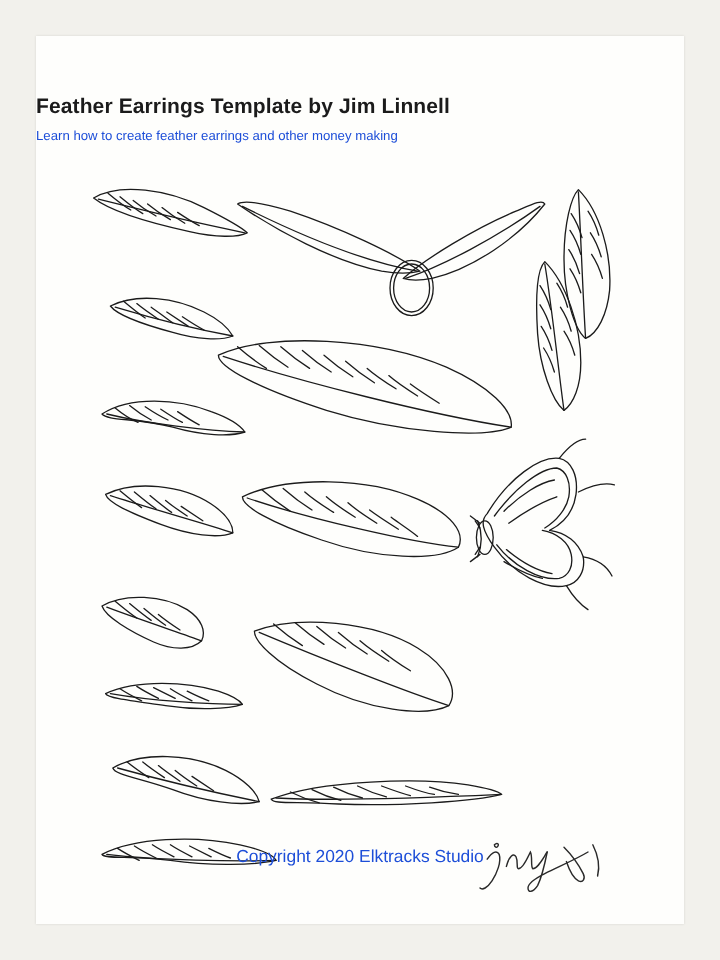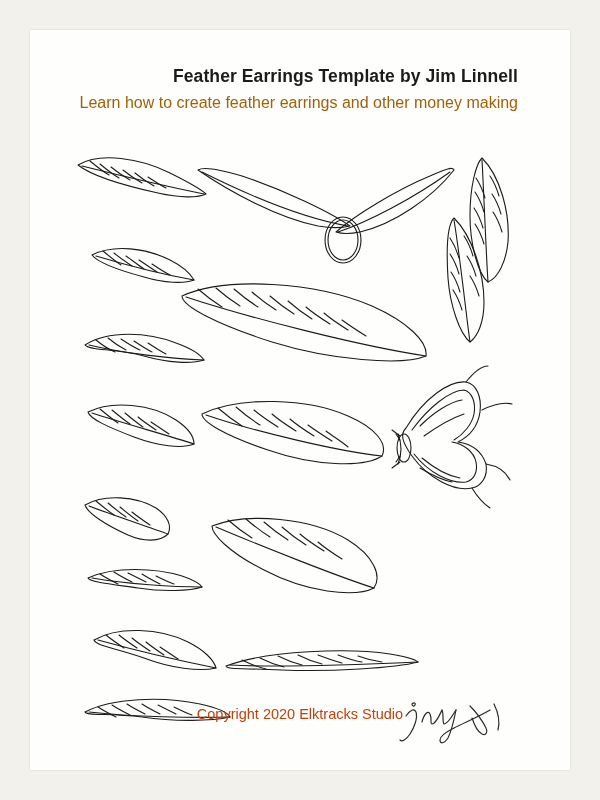--- a/index.html
+++ b/index.html
@@ -18,53 +18,53 @@
     left: 30px;
     top: 30px;
     width: 540px;
     height: 740px;
     background: #fefefc;
     box-shadow: 0 0 2px rgba(0,0,0,0.12);
   }
   .header {
     position: absolute;
     left: 0;
-    top: 36px;
+    top: 48px;
     width: 488px;
-    text-align: right;
+    text-align: left;
   }
   .title {
     font-size: 17.5px;
     font-weight: bold;
     color: #1b1b1b;
     letter-spacing: 0.1px;
     margin: 0 0 7px 0;
   }
   .subtitle-line {
-    font-size: 16px;
-    color: #a16207;
+    font-size: 11px;
+    color: #1d4ed8;
     line-height: 17px;
     margin: 0;
   }
   .art {
     position: absolute;
     left: 0;
     top: 0;
     width: 540px;
     height: 740px;
     pointer-events: none;
   }
   .copyright {
     position: absolute;
     left: 0;
     top: 676px;
     width: 540px;
     text-align: center;
     font-size: 14.5px;
-    color: #c2410c;
+    color: #1d4ed8;
   }
   .signature {
     position: absolute;
     left: 368px;
     top: 666px;
     width: 110px;
     height: 50px;
   }
 </style>
 </head>

